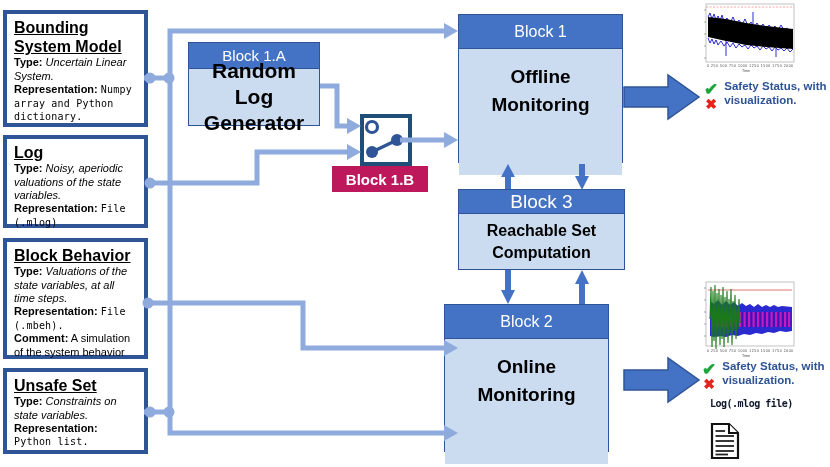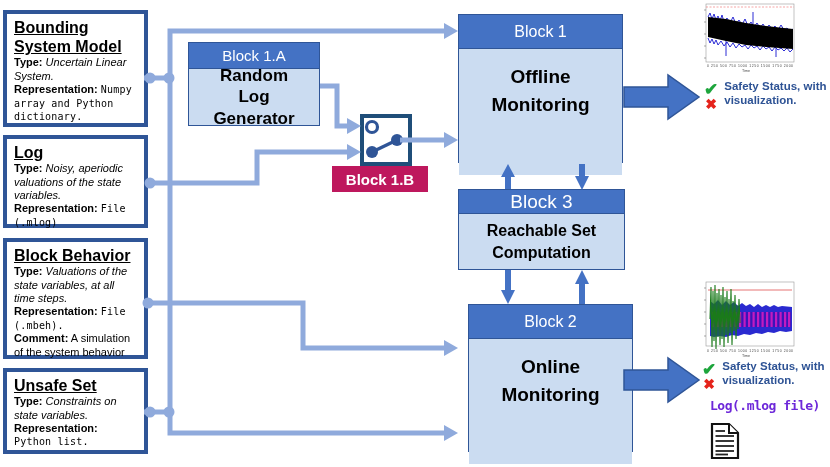--- a/index.html
+++ b/index.html
@@ -29,21 +29,21 @@
   svg.overlay{position:absolute;left:0;top:0;pointer-events:none;}
   
   .fig{position:absolute;background:#fff;}
   
   .status{position:absolute;display:flex;gap:6px;align-items:flex-start;}
   .sicons{display:flex;flex-direction:column;align-items:center;line-height:1;margin-top:1px;}
   .check{color:#1DA53C;font-size:17px;font-weight:bold;}
   .cross{color:#E5231B;font-size:14px;font-weight:bold;margin-top:-1px;}
   .stext{width:108px;font-size:11.5px;font-weight:bold;color:#2E5395;line-height:1.18;}
   .logfile{position:absolute;left:710px;top:398px;font-family:"DejaVu Sans Mono",monospace;
-           font-weight:bold;font-size:13px;color:#6d28d9;letter-spacing:-0.5px;}
+           font-weight:bold;font-size:10px;color:#0f172a;letter-spacing:-0.5px;}
   .docicon{position:absolute;left:710px;top:422px;}
 </style>
 </head>
 <body>
 
 <div class="stage">
 
   <div class="panel" style="top:10px;height:117px;">
     <div class="ptitle">Bounding System Model</div>
     <div class="pline"><span class="plabel">Type:</span> <span class="pital">Uncertain Linear System.</span></div>
@@ -64,21 +64,21 @@
   </div>
 
   <div class="panel" style="top:368px;height:86px;">
     <div class="ptitle">Unsafe Set</div>
     <div class="pline"><span class="plabel">Type:</span> <span class="pital">Constraints on state variables.</span></div>
     <div class="pline"><span class="plabel">Representation:</span><br><span class="pmono">Python list.</span></div>
   </div>
 
   <div class="block" style="left:188px;top:42px;width:132px;height:84px;">
     <div class="bhead" style="height:25px;font-size:15px;">Block 1.A</div>
-    <div class="bbody" style="height:56px;font-size:17px;line-height:1.25;padding:0 14px;">Random Log Generator</div>
+    <div class="bbody" style="height:56px;font-size:21px;line-height:1.25;padding:0 14px;">Random Log Generator</div>
   </div>
 
   <div class="switchbox">
     <svg width="44" height="44" viewBox="0 0 44 44">
       <line x1="8" y1="34" x2="33" y2="22" stroke="#2F5597" stroke-width="3.5"></line>
       <circle cx="8" cy="9" r="5.5" fill="#fff" stroke="#2F5597" stroke-width="3.2"></circle>
       <circle cx="8" cy="34" r="6" fill="#2F5597"></circle>
       <circle cx="33" cy="22" r="6" fill="#2F5597"></circle>
     </svg>
   </div>
@@ -87,21 +87,21 @@
   <div class="block" style="left:458px;top:14px;width:165px;height:149px;">
     <div class="bhead" style="height:33px;font-size:16px;">Block 1</div>
     <div class="bbody ital" style="height:112px;font-size:19px;line-height:1.45;align-items:flex-start;padding:14px 24px 0;">Offline Monitoring</div>
   </div>
 
   <div class="block" style="left:458px;top:189px;width:167px;height:81px;">
     <div class="bhead" style="height:23px;font-size:19px;">Block 3</div>
     <div class="bbody" style="height:55px;font-size:16px;line-height:1.35;padding:0 18px;">Reachable Set Computation</div>
   </div>
 
-  <div class="block" style="left:468px;top:304px;width:165px;height:148px;">
+  <div class="block" style="left:444px;top:304px;width:165px;height:148px;">
     <div class="bhead" style="height:33px;font-size:16px;">Block 2</div>
     <div class="bbody ital" style="height:111px;font-size:19px;line-height:1.45;align-items:flex-start;padding:14px 30px 0;">Online Monitoring</div>
   </div>
 
   <svg class="overlay" width="830" height="467" viewBox="0 0 830 467">
     <g stroke="#8FAADC" stroke-width="5" fill="none">
       <path d="M444,31 H170 V433 H444"></path>
       <path d="M144,78 H170"></path>
       <path d="M144,412 H170"></path>
       <path d="M146,183 H257 V152 H347"></path>

